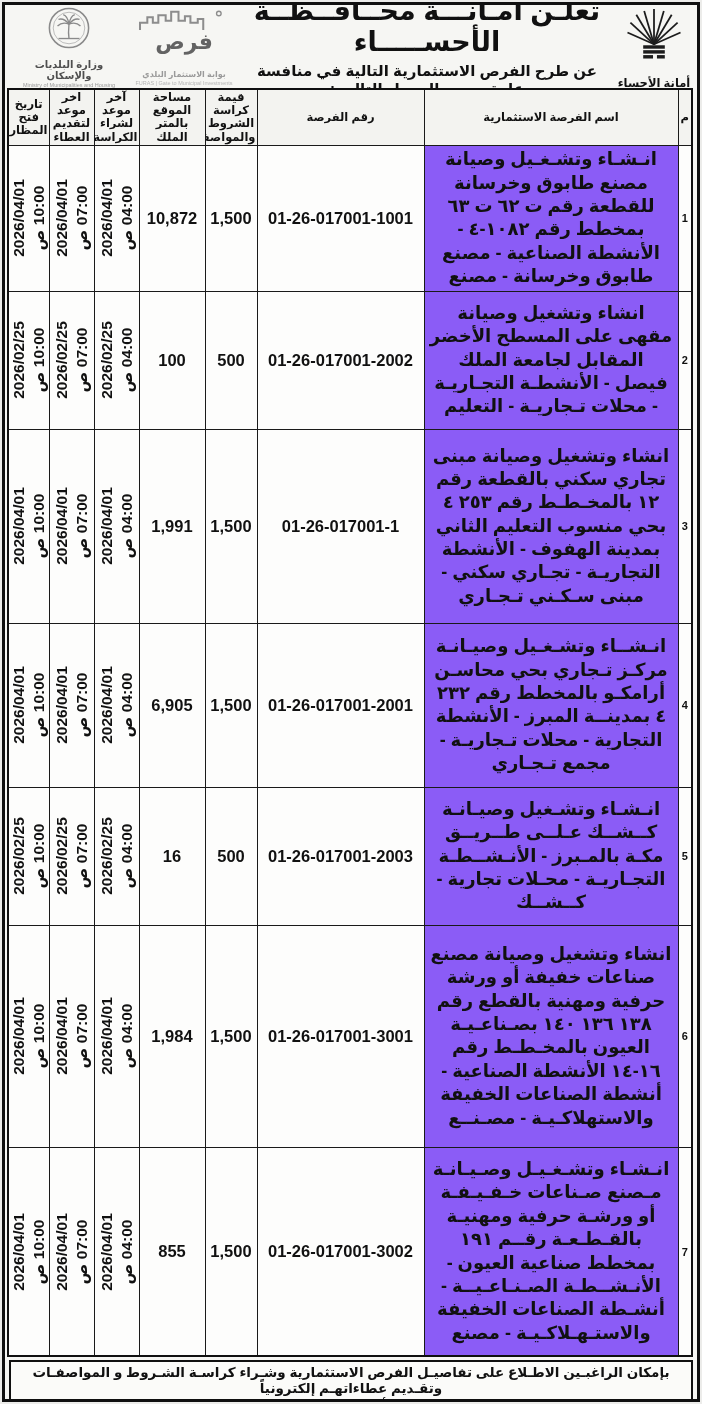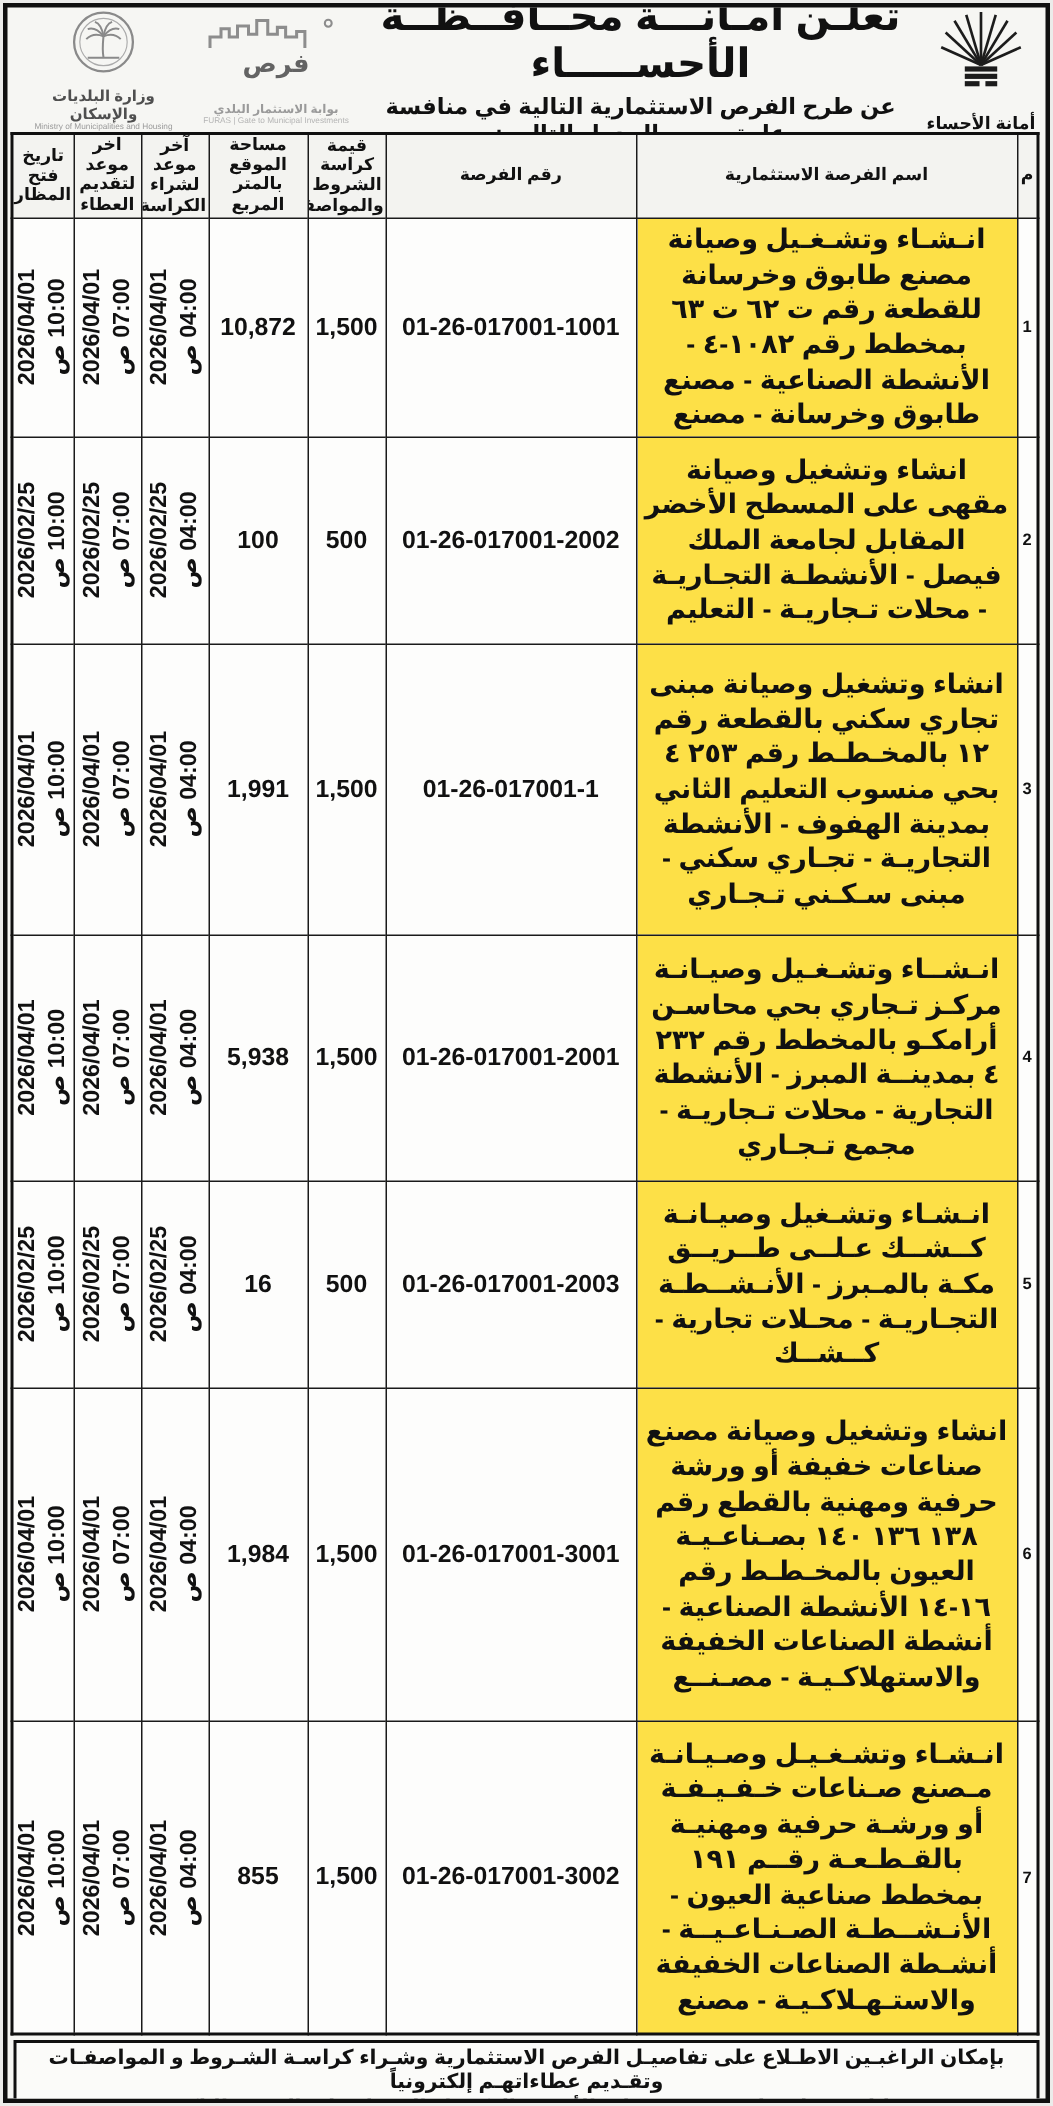--- a/index.html
+++ b/index.html
@@ -21,39 +21,39 @@
   }
 
   
   .masthead { height:80px; flex:none; display:flex; align-items:center; gap:4px; padding:1px 2px 3px; }
   .ahsa-logo { width:74px; flex:none; text-align:center; line-height:1; }
   .ahsa-caption { font-size:11.5px; font-weight:bold; margin-top:15px; }
   .titles { flex:1; text-align:center; }
   .title { font-size:27px; font-weight:bold; line-height:1.15; letter-spacing:1px; }
   .subtitle { font-size:15px; font-weight:bold; margin-top:4px; }
   .furas-logo { width:106px; flex:none; text-align:center; line-height:1.1; }
-  .furas-main { font-size:17px; font-weight:bold; color:#636363; line-height:1; margin-top:-2px; }
+  .furas-main { font-size:22px; font-weight:bold; color:#636363; line-height:1; margin-top:-2px; }
   .furas-sub { font-size:8px; color:#9a9a9a; font-weight:bold; margin-top:18px;text-align:center; }
   .furas-tag { font-size:5.5px; color:#b5b5b5; }
   .ministry-logo { width:116px; flex:none; text-align:center; line-height:1.15; }
   .ministry-ar { font-size:10px; font-weight:bold; color:#4f4f4f; margin-top:4px; }
   .ministry-en { font-size:5.5px; color:#9a9a9a; }
 
   
   table { width:100%; flex:none; border-collapse:collapse; table-layout:fixed; direction:rtl;
           background:#fdfdfc; border:2px solid #101010; }
   th,td { border:1.5px solid #1a1a1a; vertical-align:middle; text-align:center; overflow:hidden; }
   thead tr { height:42px; }
   th { font-size:11.5px; font-weight:bold; line-height:1.15; padding:1px; background:#f3f3f0; }
   tbody tr:nth-child(1){height:146px} tbody tr:nth-child(2){height:138px}
   tbody tr:nth-child(3){height:194px} tbody tr:nth-child(4){height:164px}
   tbody tr:nth-child(5){height:138px} tbody tr:nth-child(6){height:222px}
   tbody tr:nth-child(7){height:209px}
   td.c-num  { font-size:11px; font-weight:bold; padding:0; }
-  td.c-name { font-size:18px; font-weight:bold; line-height:1.3; background:#fde047; padding:2px 5px; }
+  td.c-name { font-size:18px; font-weight:bold; line-height:1.3; background:#8b5cf6; padding:2px 5px; }
   td.c-opp  { font-size:16.5px; font-weight:bold; direction:ltr; }
   td.c-val, td.c-area { font-size:16.5px; font-weight:bold; direction:ltr;text-align:center; }
   td.c-date { position:relative; }
   .rot { position:absolute; top:50%; left:50%;
          transform:translate(-50%,-50%) rotate(-90deg);
          white-space:nowrap; font-weight:bold; font-size:15.5px; line-height:1.3;
          text-align:center; direction:rtl; }
 
   
   .notice { margin-top:3px; border:2.5px solid #101010; background:#fbfbf9;
@@ -137,21 +137,21 @@
           <col style="width:45px">
           <col style="width:45px">
           <col style="width:41px">
       </colgroup>
       <thead>
         <tr>
           <th>م</th>
           <th>اسم الفرصة الاستثمارية</th>
           <th>رقم الفرصة</th>
           <th>قيمة كراسة الشروط والمواصفات</th>
-          <th>مساحة الموقع بالمتر المربع</th>
+          <th>مساحة الموقع بالمتر الملك</th>
           <th>آخر موعد لشراء الكراسة</th>
           <th>اخر موعد لتقديم العطاء</th>
           <th>تاريخ فتح المظاريف</th>
         </tr>
       </thead>
       <tbody>
           <tr>
     <td class="c-num">1</td>
     <td class="c-name">انـشـاء وتشـغـيل وصيانة مصنع طابوق وخرسانة للقطعة رقم ت ٦٢ ت ٦٣ بمخطط رقم ١٠٨٢-٤ - الأنشطة الصناعية - مصنع طابوق وخرسانة - مصنع</td>
     <td class="c-opp">01-26-017001-1001</td>
@@ -224,21 +224,21 @@
         <div>2026/04/01</div>
         <div>10:00 ص</div>
       </div>
     </td>
   </tr>
           <tr>
     <td class="c-num">4</td>
     <td class="c-name">انـشــاء وتشـغـيل وصيـانـة مركـز تـجاري بحي محاسـن أرامكـو بالمخطط رقم ٢٣٢‏ ٤ بمدينــة المبرز - الأنشطة التجارية - محلات تـجاريـة - مجمع تـجـاري</td>
     <td class="c-opp">01-26-017001-2001</td>
     <td class="c-val">1,500</td>
-    <td class="c-area">5,938</td>
+    <td class="c-area">6,905</td>
     <td class="c-date">
       <div class="rot">
         <div>2026/04/01</div>
         <div>04:00 ص</div>
       </div>
     </td>
     <td class="c-date">
       <div class="rot">
         <div>2026/04/01</div>
         <div>07:00 ص</div>

